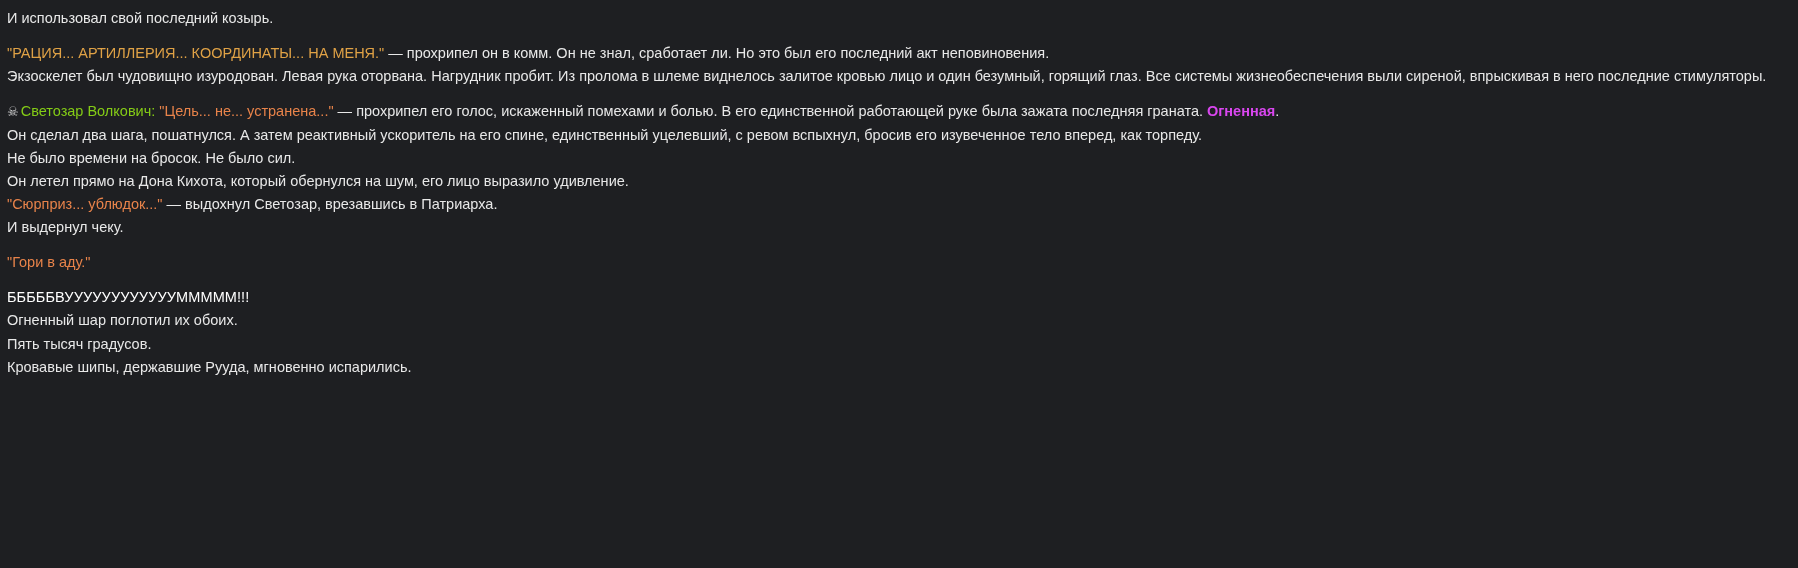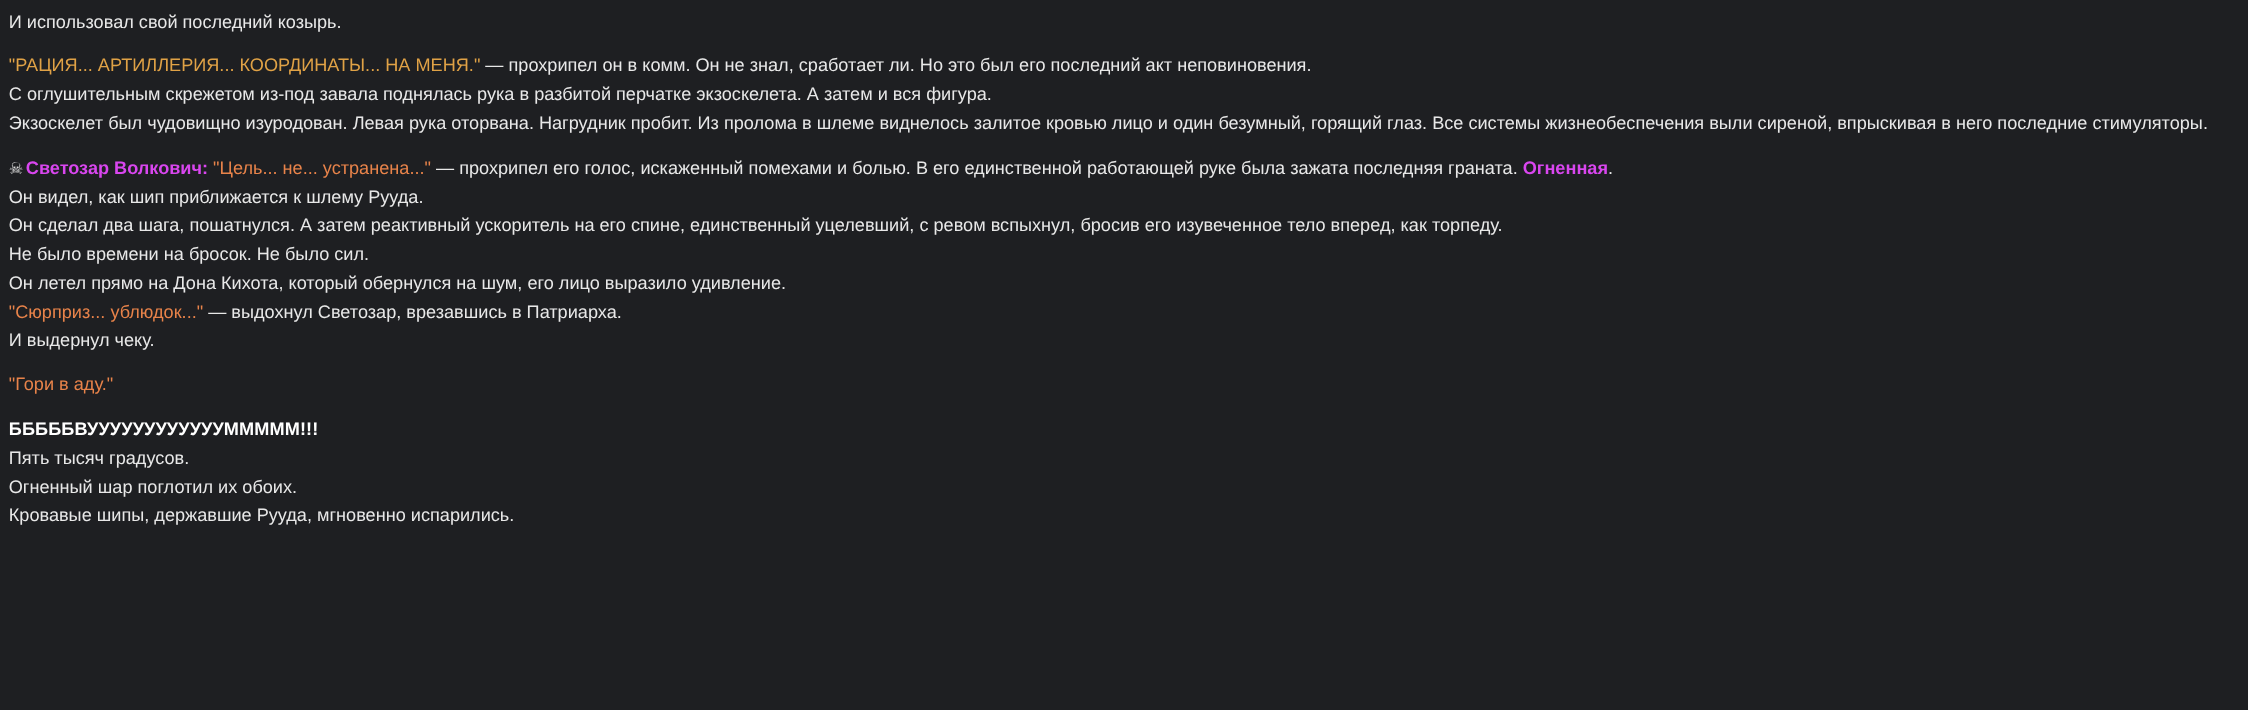--- a/index.html
+++ b/index.html
@@ -34,53 +34,51 @@
     color: #e8834a;
   }
   .quote-amber {
     color: #e0a246;
   }
   .bold {
     font-weight: bold;
     color: #d946ef;
   }
   .speaker {
-    font-weight: bold;
-    color: #d946ef;
+    font-weight: normal;
+    color: #84cc16;
   }
   .skull {
     font-weight: normal;
     color: #dddddd;
     font-size: 13px;
     margin-right: 2px;
   }
   .shout {
-    font-weight: bold;
+    font-weight: normal;
     color: #ffffff;
     letter-spacing: 0.1px;
   }
   .flow {
     max-width: 1786px;
   }
 </style>
 </head>
 <body>
 
 <div class="page">
   <div id="doc-body">
       <div class="para flow"><span>И использовал свой последний козырь.</span></div>
       <div class="para flow spaced"><span class="quote-amber">"РАЦИЯ... АРТИЛЛЕРИЯ... КООРДИНАТЫ... НА МЕНЯ."</span><span> — прохрипел он в комм. Он не знал, сработает ли. Но это был его последний акт неповиновения.</span></div>
-      <div class="para flow"><span>С оглушительным скрежетом из-под завала поднялась рука в разбитой перчатке экзоскелета. А затем и вся фигура.</span></div>
       <div class="para flow"><span>Экзоскелет был чудовищно изуродован. Левая рука оторвана. Нагрудник пробит. Из пролома в шлеме виднелось залитое кровью лицо и один безумный, горящий глаз. Все системы жизнеобеспечения выли сиреной, впрыскивая в него последние стимуляторы.</span></div>
       <div class="para flow spaced"><span class="skull">☠</span><span class="speaker">Светозар Волкович:</span><span class="quote"> "Цель... не... устранена..."</span><span> — прохрипел его голос, искаженный помехами и болью. В его единственной работающей руке была зажата последняя граната. </span><span class="bold">Огненная</span><span>.</span></div>
-      <div class="para flow"><span>Он видел, как шип приближается к шлему Рууда.</span></div>
       <div class="para flow"><span>Он сделал два шага, пошатнулся. А затем реактивный ускоритель на его спине, единственный уцелевший, с ревом вспыхнул, бросив его изувеченное тело вперед, как торпеду.</span></div>
       <div class="para flow"><span>Не было времени на бросок. Не было сил.</span></div>
       <div class="para flow"><span>Он летел прямо на Дона Кихота, который обернулся на шум, его лицо выразило удивление.</span></div>
       <div class="para flow"><span class="quote">"Сюрприз... ублюдок..."</span><span> — выдохнул Светозар, врезавшись в Патриарха.</span></div>
       <div class="para flow"><span>И выдернул чеку.</span></div>
       <div class="para flow spaced"><span class="quote">"Гори в аду."</span></div>
       <div class="para flow spaced"><span class="shout">БББББВУУУУУУУУУУУУМММММ!!!</span></div>
+      <div class="para flow"><span>Огненный шар поглотил их обоих.</span></div>
       <div class="para flow"><span>Пять тысяч градусов.</span></div>
-      <div class="para flow"><span>Огненный шар поглотил их обоих.</span></div>
       <div class="para flow"><span>Кровавые шипы, державшие Рууда, мгновенно испарились.</span></div>
     </div>
 </div>
 
 </body></html>

